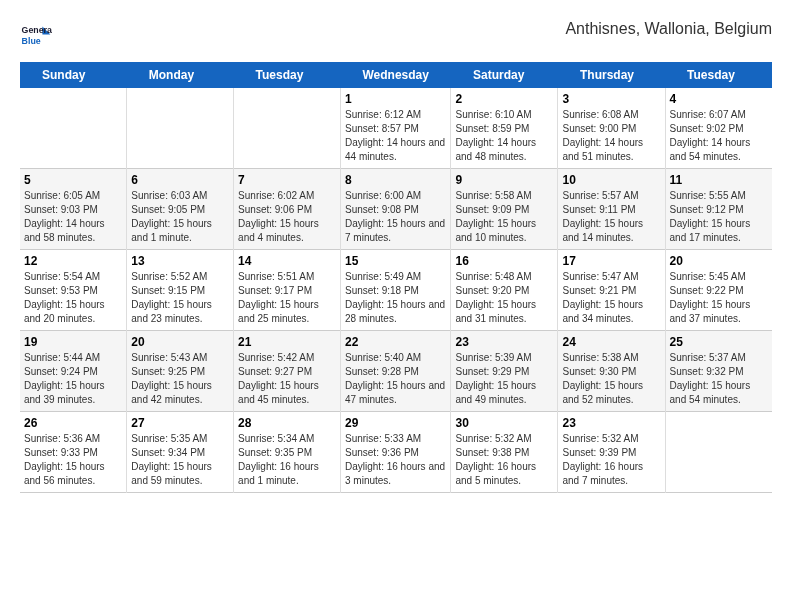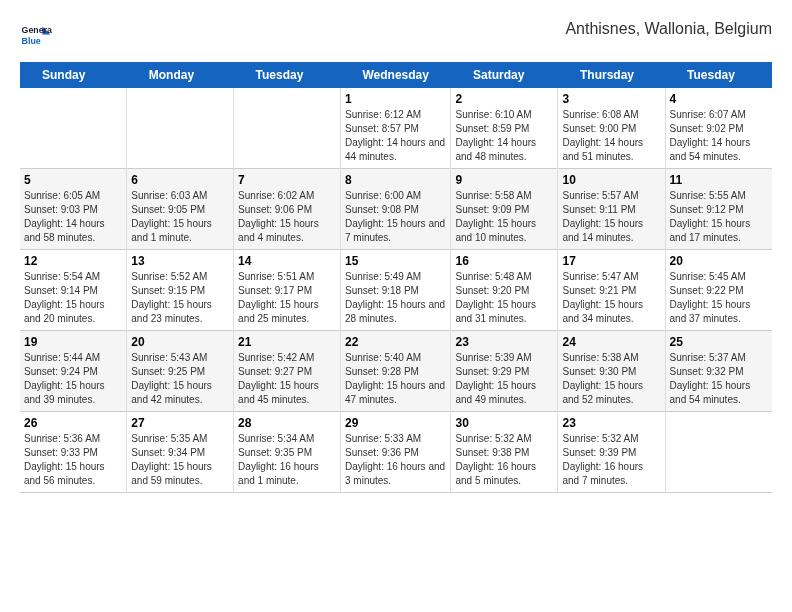--- a/index.html
+++ b/index.html
@@ -194,21 +194,21 @@
           <div class="day-info">Sunrise: 5:55 AM
 Sunset: 9:12 PM
 Daylight: 15 hours
 and 17 minutes.</div>
         </td>
       </tr>
       <tr>
         <td>
           <span class="day-number">12</span>
           <div class="day-info">Sunrise: 5:54 AM
-Sunset: 9:14 PM
+Sunset: 9:53 PM
 Daylight: 15 hours
 and 20 minutes.</div>
         </td>
         <td>
           <span class="day-number">13</span>
           <div class="day-info">Sunrise: 5:52 AM
 Sunset: 9:15 PM
 Daylight: 15 hours
 and 23 minutes.</div>
         </td>

